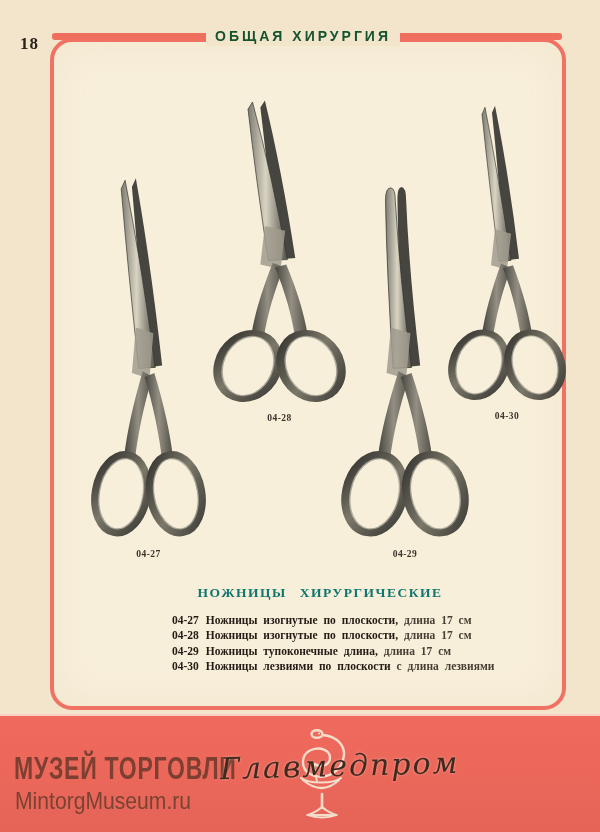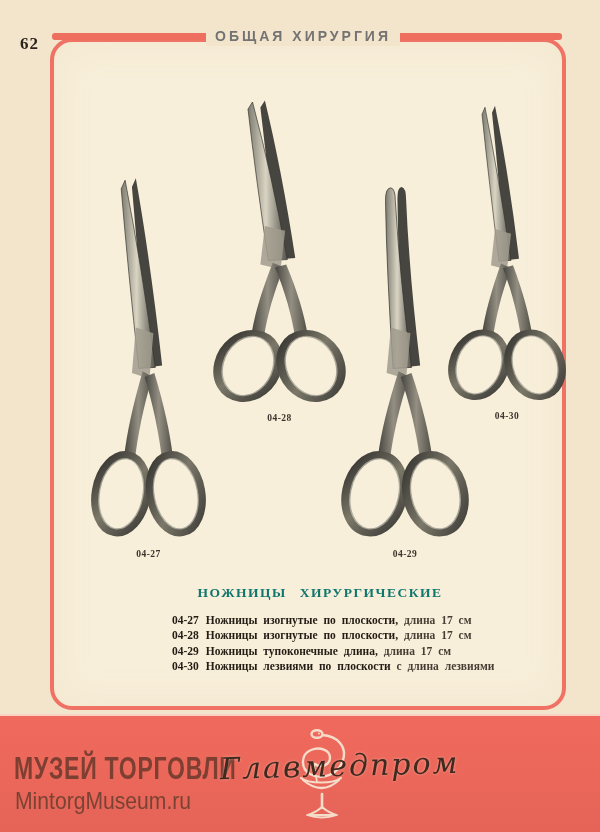--- a/index.html
+++ b/index.html
@@ -19,21 +19,21 @@
   .bar-left{left:52px;width:162px;border-radius:3px;}
   .bar-right{left:392px;width:170px;border-radius:3px;}
   .page-number{
     position:absolute;left:20px;top:34px;z-index:3;
     font-size:17px;font-weight:bold;color:#2a241c;letter-spacing:1px;
   }
   .header-title{
     position:absolute;left:206px;top:26px;width:194px;height:20px;z-index:4;
     background:#f3e4cc;text-align:center;line-height:20px;
     font-family:"Liberation Sans", sans-serif;font-weight:bold;
-    font-size:14px;letter-spacing:3px;color:#737373;white-space:nowrap;
+    font-size:14px;letter-spacing:3px;color:#14532d;white-space:nowrap;
   }
   
   .figure{position:absolute;display:flex;flex-direction:column;align-items:center;z-index:2;}
   .figure svg{display:block;}
   .fig-label{
     margin-top:3px;font-size:9.5px;font-weight:bold;color:#3b342c;letter-spacing:.5px;
   }
   #fig-0427{left:90px;top:166px;width:117px;}
   #fig-0428{left:212px;top:90px;width:135px;}
   #fig-0429{left:340px;top:166px;width:130px;}
@@ -98,21 +98,21 @@
       <stop offset="0" stop-color="#2f2e2b"></stop>
       <stop offset="0.5" stop-color="#7b7869"></stop>
       <stop offset="1" stop-color="#3a3935"></stop>
     </linearGradient>
   </defs>
 </svg>
 
 <div class="frame"></div>
 <div class="header-bar bar-left"></div>
 <div class="header-bar bar-right"></div>
-<div class="page-number">62</div>
+<div class="page-number">18</div>
 <div class="header-title">ОБЩАЯ ХИРУРГИЯ</div>
 
 <div class="figure" id="fig-0427">
   <svg width="117" height="380" viewBox="0 0 120 400" preserveAspectRatio="none">
     <path d="M58,212 Q50,105 43,22 L47,13 Q62,100 74,210 Z" fill="#474540"></path>
     <path d="M50,213 Q39,110 32,24 L36,15 Q53,105 67,212 Z" fill="url(#gBlade)" stroke="#33312c" stroke-width="0.7"></path>
     <path d="M47,170 L65,176 L61,224 L43,218 Z" fill="#a09b8d" opacity="0.85"></path>
     <path d="M54,216 C44,252 38,280 35,306 L46,310 C49,283 55,252 64,222 Z" fill="url(#gShank)"></path>
     <path d="M66,218 C76,252 82,280 85,306 L74,310 C71,283 65,252 56,222 Z" fill="url(#gShank)"></path>
     <ellipse cx="32" cy="345" rx="26" ry="41" fill="none" stroke="url(#gRing)" stroke-width="8.5" transform="rotate(10 32 345)"></ellipse>

